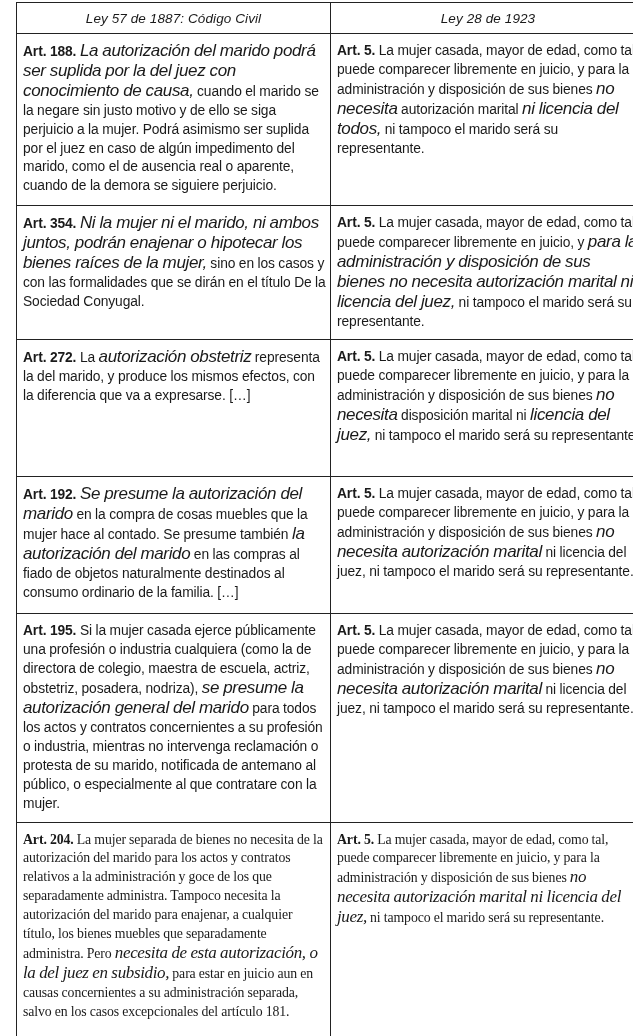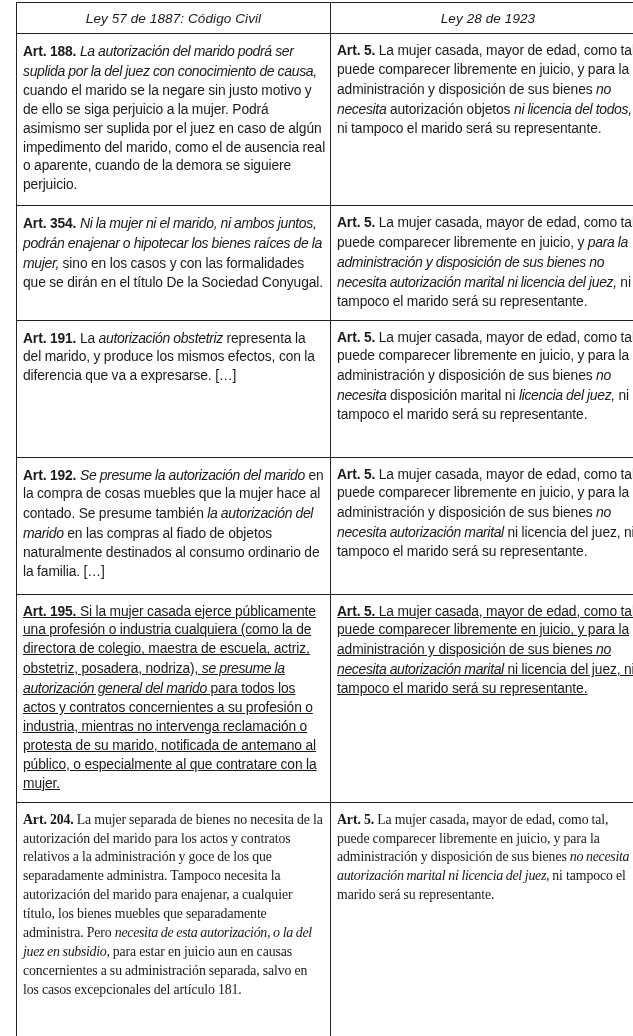--- a/index.html
+++ b/index.html
@@ -29,26 +29,26 @@
     letter-spacing: 0.1px;
   }
   table.cmp td {
     font-size: 13.8px;
     line-height: 18.9px;
     padding: 8px 4px 8px 6px;
     letter-spacing: -0.1px;
     word-spacing: -0.2px;
   }
   .art-num { font-weight: bold; }
-  .it { font-style: italic; font-size: 14px; letter-spacing: -0.35px; }
+  .it { font-style: italic; font-size: 17px; letter-spacing: -0.35px; }
   tr.r1 td { height: 155px; }
   tr.r2 td { height: 95px; }
   tr.r3 td { height: 120px; }
   tr.r4 td { height: 120px; }
-  tr.r5 td { height: 188px; text-decoration: underline; }
+  tr.r5 td { height: 188px; }
   tr.r6 td { height: 217px; font-family: Liberation Serif, serif; }
 </style>
 </head>
 <body>
 
 <table class="cmp">
   <colgroup>
       <col class="c1">
       <col class="c2">
     </colgroup>
@@ -57,34 +57,34 @@
       <th>Ley 57 de 1887: Código Civil</th>
       <th>Ley 28 de 1923</th>
     </tr>
   </thead>
   <tbody>
     <tr class="r1">
       <td>
         <span class="art-num">Art. 188.</span><span class="body"><span> </span><span class="it">La autorización del marido podrá ser suplida por la del juez con conocimiento de causa,</span><span> cuando el marido se la negare sin justo motivo y de ello se siga perjuicio a la mujer. Podrá asimismo ser suplida por el juez en caso de algún impedimento del marido, como el de ausencia real o aparente, cuando de la demora se siguiere perjuicio.</span></span>
       </td>
       <td>
-        <span class="art-num">Art. 5.</span><span class="body"><span> La mujer casada, mayor de edad, como tal, puede comparecer libremente en juicio, y para la administración y disposición de sus bienes </span><span class="it">no necesita</span><span> autorización objetos </span><span class="it">ni licencia del todos,</span><span> ni tampoco el marido será su representante.</span></span>
+        <span class="art-num">Art. 5.</span><span class="body"><span> La mujer casada, mayor de edad, como tal, puede comparecer libremente en juicio, y para la administración y disposición de sus bienes </span><span class="it">no necesita</span><span> autorización marital </span><span class="it">ni licencia del todos,</span><span> ni tampoco el marido será su representante.</span></span>
       </td>
     </tr>
     <tr class="r2">
       <td>
         <span class="art-num">Art. 354.</span><span class="body"><span> </span><span class="it">Ni la mujer ni el marido, ni ambos juntos, podrán enajenar o hipotecar los bienes raíces de la mujer,</span><span> sino en los casos y con las formalidades que se dirán en el título De la Sociedad Conyugal.</span></span>
       </td>
       <td>
         <span class="art-num">Art. 5.</span><span class="body"><span> La mujer casada, mayor de edad, como tal, puede comparecer libremente en juicio, y </span><span class="it">para la administración y disposición de sus bienes no necesita autorización marital ni licencia del juez,</span><span> ni tampoco el marido será su representante.</span></span>
       </td>
     </tr>
     <tr class="r3">
       <td>
-        <span class="art-num">Art. 191.</span><span class="body"><span> La </span><span class="it">autorización obstetriz</span><span> representa la del marido, y produce los mismos efectos, con la diferencia que va a expresarse. […]</span></span>
+        <span class="art-num">Art. 272.</span><span class="body"><span> La </span><span class="it">autorización obstetriz</span><span> representa la del marido, y produce los mismos efectos, con la diferencia que va a expresarse. […]</span></span>
       </td>
       <td>
         <span class="art-num">Art. 5.</span><span class="body"><span> La mujer casada, mayor de edad, como tal, puede comparecer libremente en juicio, y para la administración y disposición de sus bienes </span><span class="it">no necesita</span><span> disposición marital ni </span><span class="it">licencia del juez,</span><span> ni tampoco el marido será su representante.</span></span>
       </td>
     </tr>
     <tr class="r4">
       <td>
         <span class="art-num">Art. 192.</span><span class="body"><span> </span><span class="it">Se presume la autorización del marido</span><span> en la compra de cosas muebles que la mujer hace al contado. Se presume también </span><span class="it">la autorización del marido</span><span> en las compras al fiado de objetos naturalmente destinados al consumo ordinario de la familia. […]</span></span>
       </td>
       <td>

